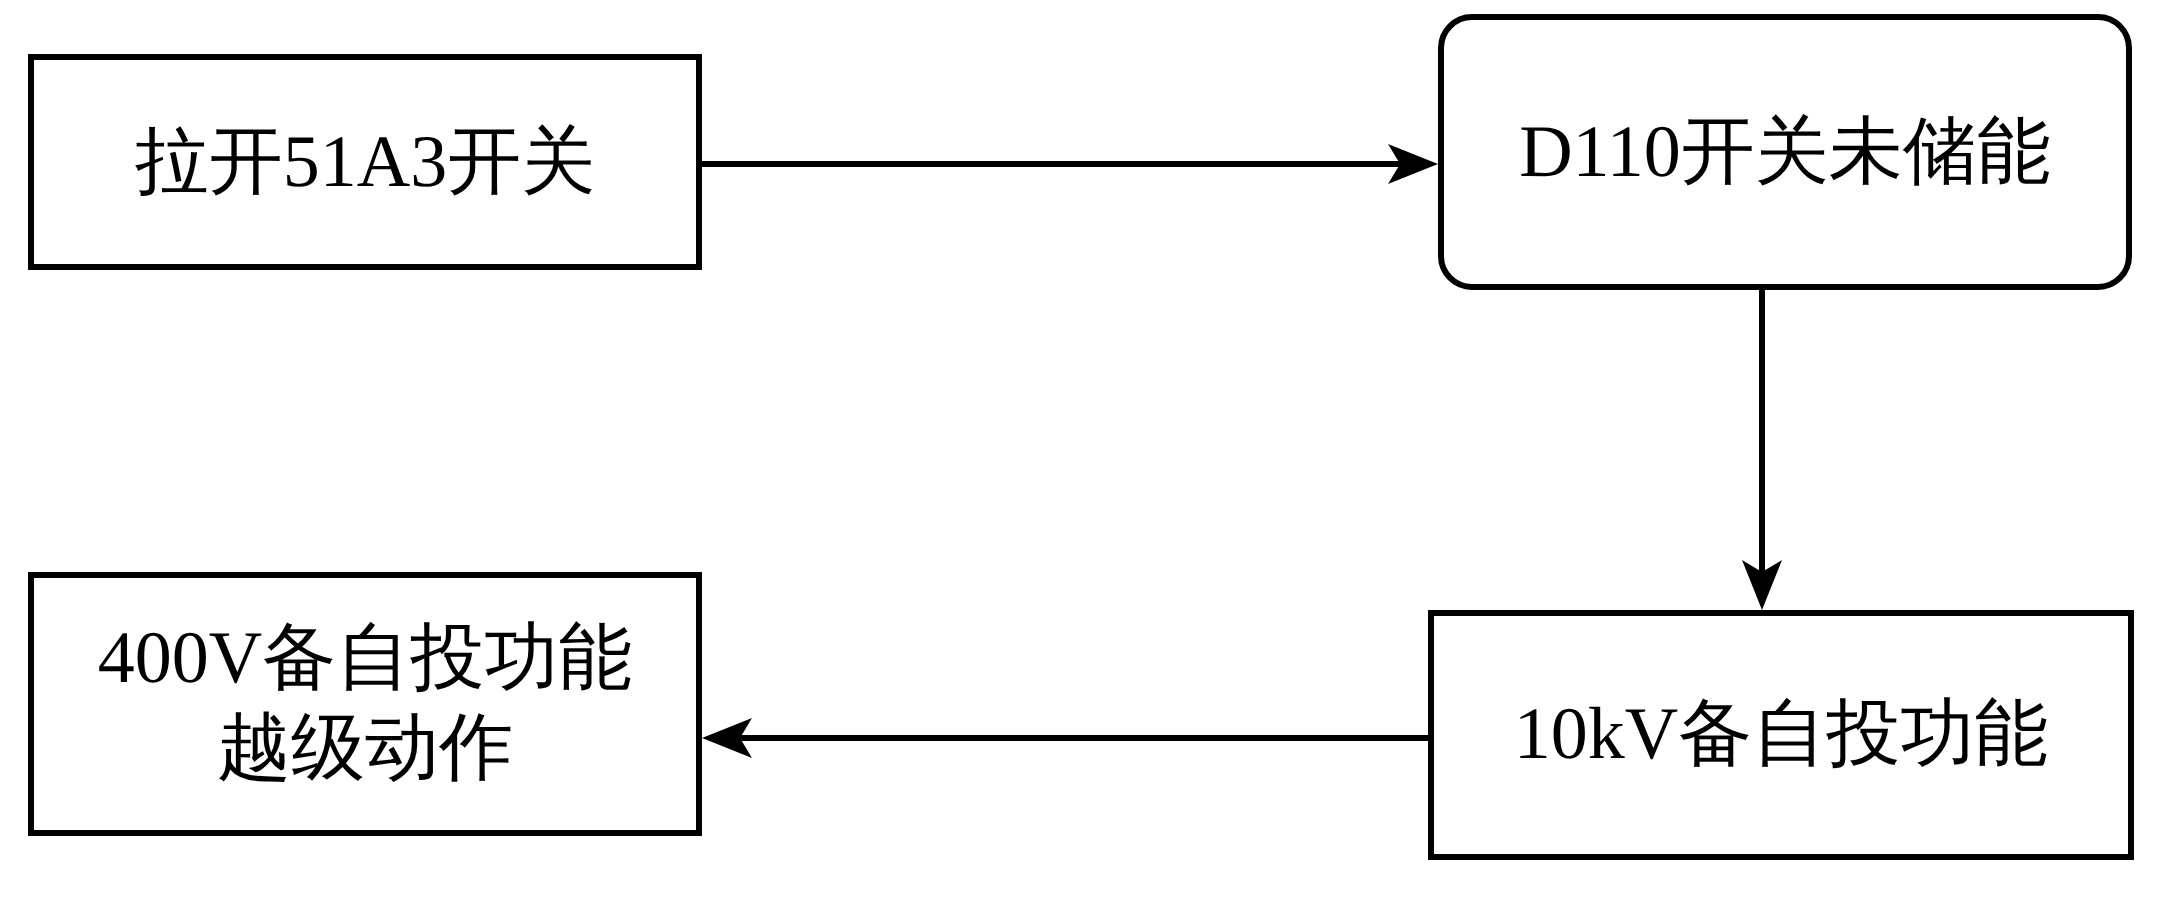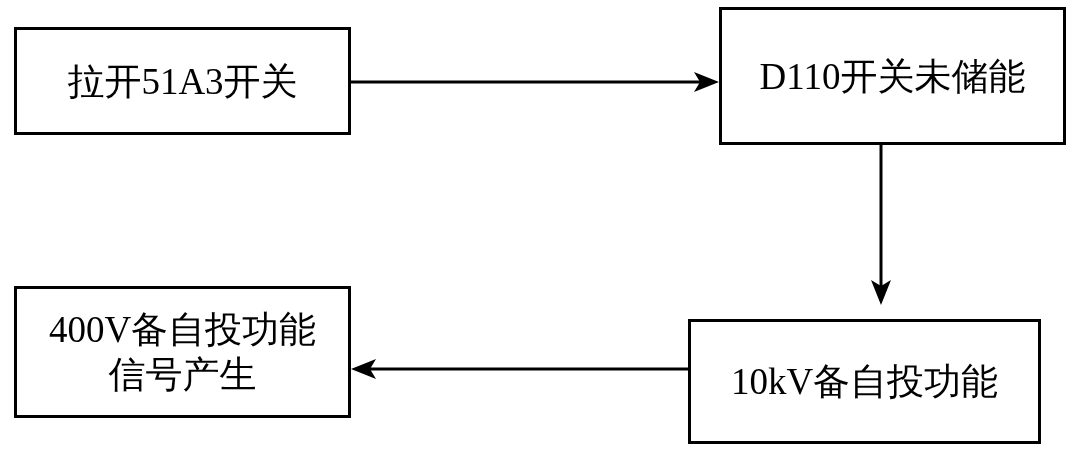--- a/index.html
+++ b/index.html
@@ -30,23 +30,23 @@
     color: #000000;
   }
   .flow-box .box-line {
     display: block;
     font-size: 37px;
     line-height: 45px;
     white-space: nowrap;
     letter-spacing: 0px;
   }
   #box-pull-51a3   { left: 14px;  top: 27px;  width: 337px; height: 108px; }
-  #box-d110-signal { left: 719px; top: 7px;   width: 347px; height: 138px; }
+  #box-d110-signal { left: 719px; top: 7px;   width: 347px; height: 138px; border-radius: 17px; }
   #box-400v-action { left: 14px;  top: 286px; width: 337px; height: 132px; }
-  #box-10kv-block  { left: 688px; top: 305px; width: 353px; height: 125px; margin-top: 14px; }
+  #box-10kv-block  { left: 714px; top: 305px; width: 353px; height: 125px; }
 
   .connector-layer {
     position: absolute;
     left: 0;
     top: 0;
     width: 1080px;
     height: 453px;
     pointer-events: none;
   }
   .connector-layer line,
@@ -81,20 +81,20 @@
   <div class="flow-box" id="box-pull-51a3">
     <span class="box-line">拉开51A3开关</span>
   </div>
 
   <div class="flow-box" id="box-d110-signal">
     <span class="box-line">D110开关未储能</span>
   </div>
 
   <div class="flow-box" id="box-400v-action">
     <span class="box-line">400V备自投功能</span>
-    <span class="box-line">信号产生</span>
+    <span class="box-line">越级动作</span>
   </div>
 
   <div class="flow-box" id="box-10kv-block">
     <span class="box-line">10kV备自投功能</span>
   </div>
 
 </div>
 
 </body></html>

